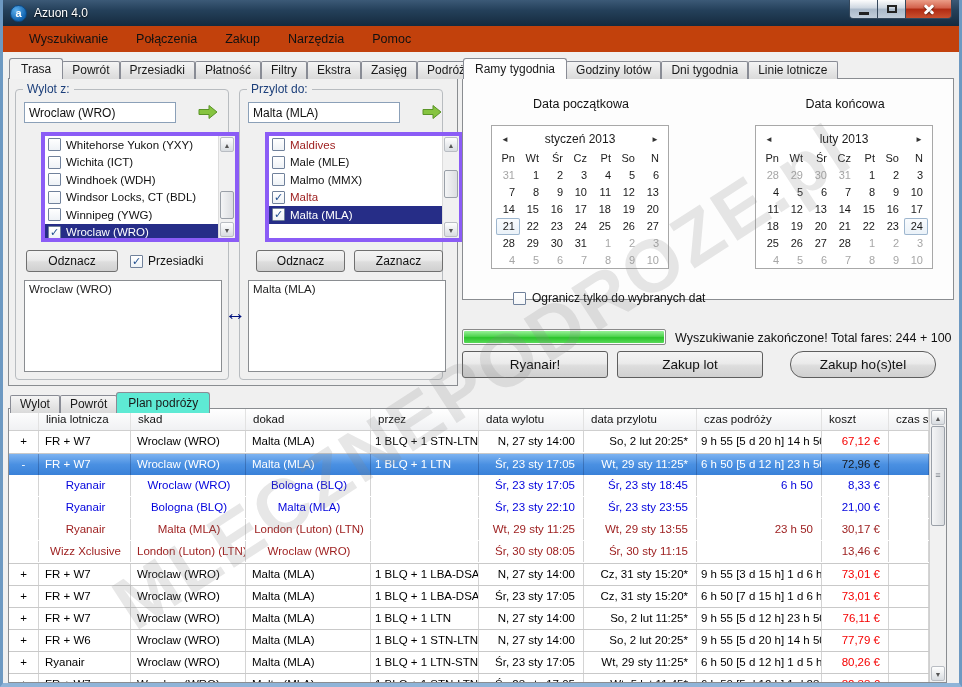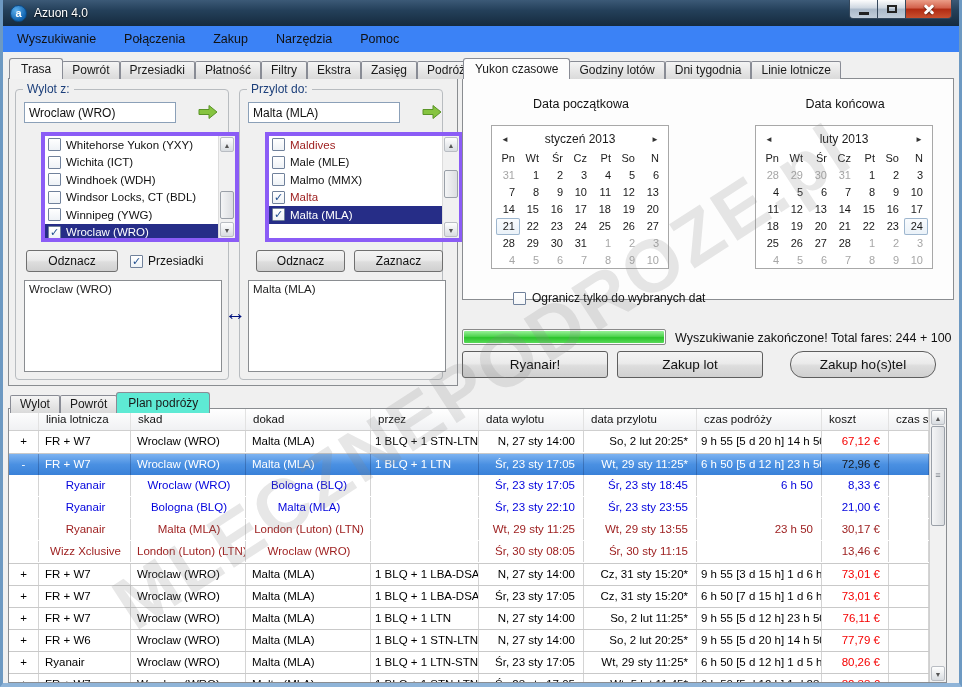--- a/index.html
+++ b/index.html
@@ -12,21 +12,21 @@
   .winbtns { position:absolute; right:7px; top:0; display:flex; }
   .wbtn { height:19px; border:1px solid #35485c; border-top:none; background:linear-gradient(180deg,#fdfdfd 0%,#cdd6e0 45%,#a9b8c8 50%,#c2cedb 100%); display:flex; align-items:center; justify-content:center; position:relative; }
   .wbtn.min { width:29px; border-radius:0 0 0 4px; }
   .wbtn.max { width:28px; border-left:none; }
   .wbtn.close { width:46px; border-left:none; border-radius:0 0 4px 0; background:linear-gradient(180deg,#eb9d88 0%,#d2604a 45%,#b02a12 50%,#c9502f 100%); }
   .glyph-min { width:10px; height:3px; background:#222; margin-top:8px; }
   .glyph-max { width:10px; height:8px; border:2px solid #222; }
   .glyph-x1,.glyph-x2 { position:absolute; width:12px; height:3px; background:#fff; border-radius:1px; left:17px; top:8px; box-shadow:0 1px 1px rgba(0,0,0,.4); }
   .glyph-x1 { transform:rotate(45deg); } .glyph-x2 { transform:rotate(-45deg); }
   
-  .menubar { height:26px; background:#3b82f6; display:flex; align-items:center; padding-left:4px; }
+  .menubar { height:26px; background:#c2410c; display:flex; align-items:center; padding-left:16px; }
   .menu-item { padding:4px 10px; font-size:12.5px; color:#111; margin-right:8px; cursor:default; }
   
   .client { position:relative; height:631px; background:#f0f0f0; }
   .panel { position:absolute; }
   .tabstrip { position:absolute; top:0; left:2px; right:0; height:21px; display:flex; align-items:flex-end; z-index:3; }
   .tab { height:18px; line-height:17px; padding:0 9px; font-size:12px; color:#1a1a1a; background:linear-gradient(180deg,#f4f4f4,#dadada); border:1px solid #898c95; border-bottom:none; border-radius:2px 2px 0 0; cursor:default; }
   .tab.active { height:21px; line-height:20px; background:#f2f2f2; position:relative; z-index:4; margin:0 -1px; padding:0 11px; border-radius:3px 3px 0 0; }
   .tabpage { position:absolute; top:20px; left:0; right:0; bottom:0; border:1px solid #8a8d91; background:#f0f0f0; }
   .left-panel  { left:5px;  top:6px; width:450px; height:328px; }
   .right-panel { left:459px; top:6px; width:492px; height:328px; }
@@ -253,21 +253,21 @@
           </div>
           <div class="summary"><span>Malta (MLA)</span></div>
         </div>
 
         <span class="swap">↔</span>
       </div>
     </div>
 
     <div class="panel right-panel">
       <div class="tabstrip" id="right-tabs">
-          <span class="tab active">Yukon czasowe</span>
+          <span class="tab active">Ramy tygodnia</span>
           <span class="tab">Godziny lotów</span>
           <span class="tab">Dni tygodnia</span>
           <span class="tab">Linie lotnicze</span>
         </div>
       <div class="tabpage">
         <div class="cal-label l1">Data początkowa</div>
         <div class="cal-label l2">Data końcowa</div>
 
         <div class="calendar c1">
           <div class="cal-head">

